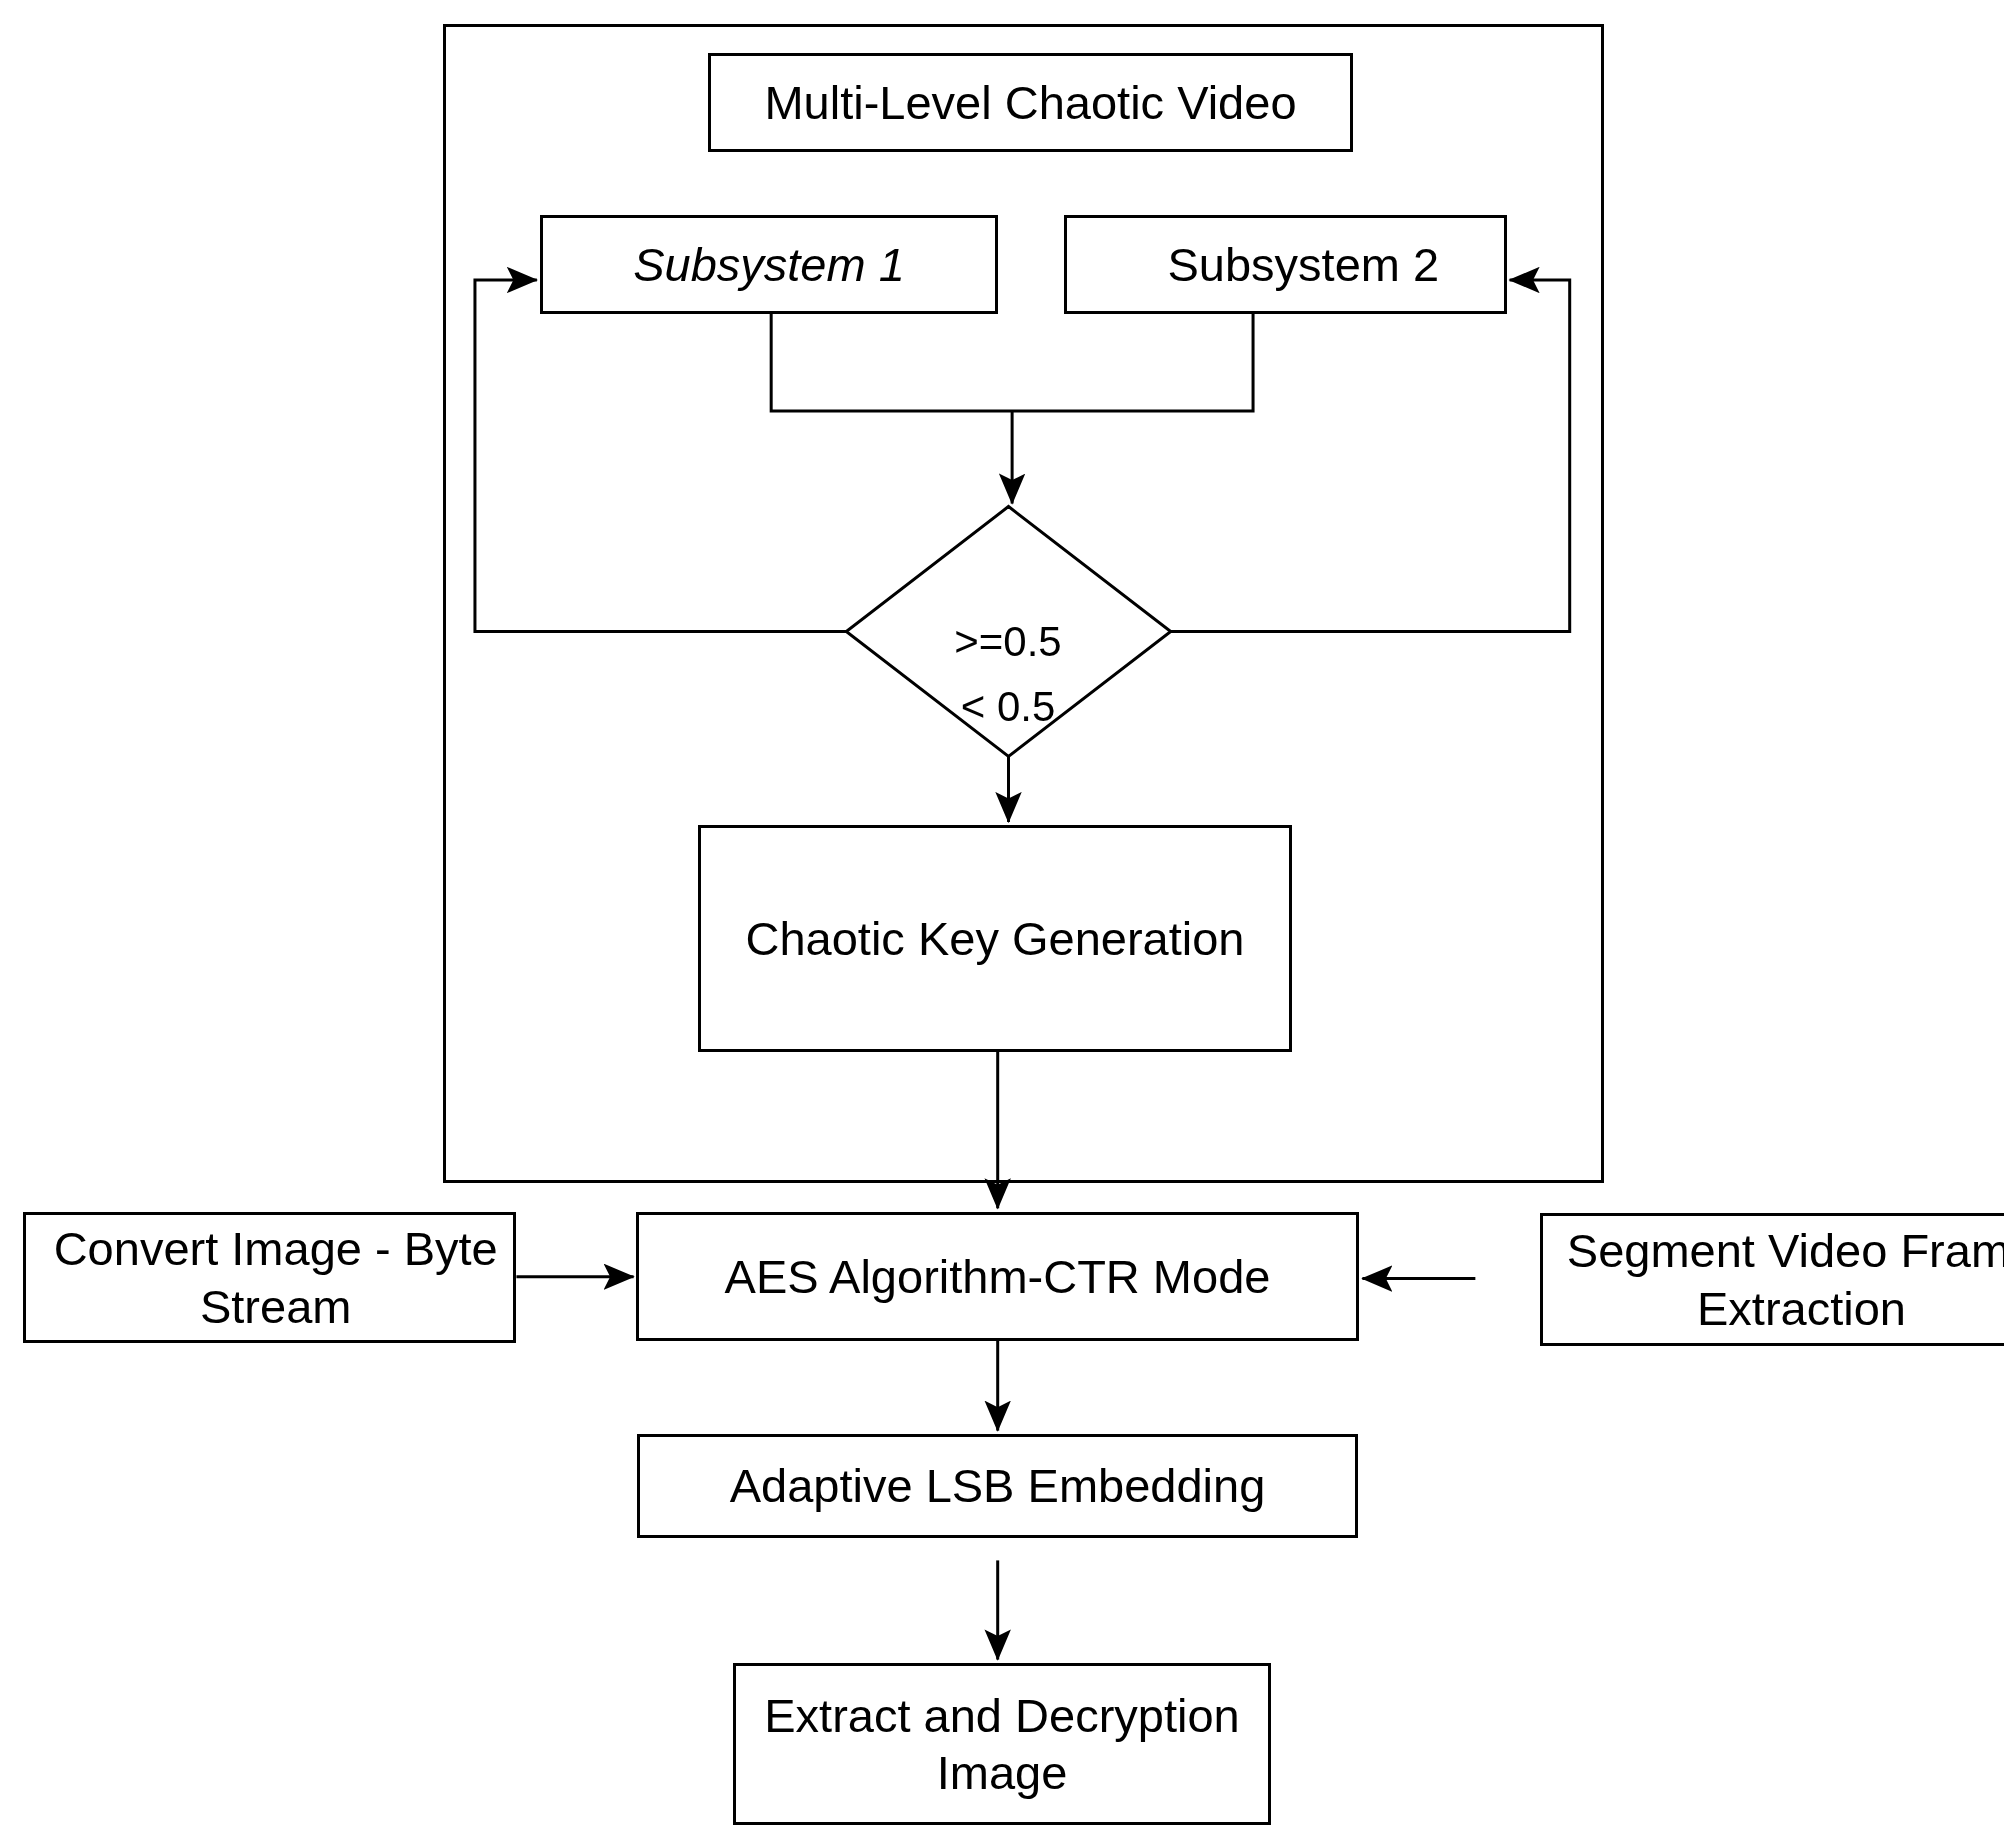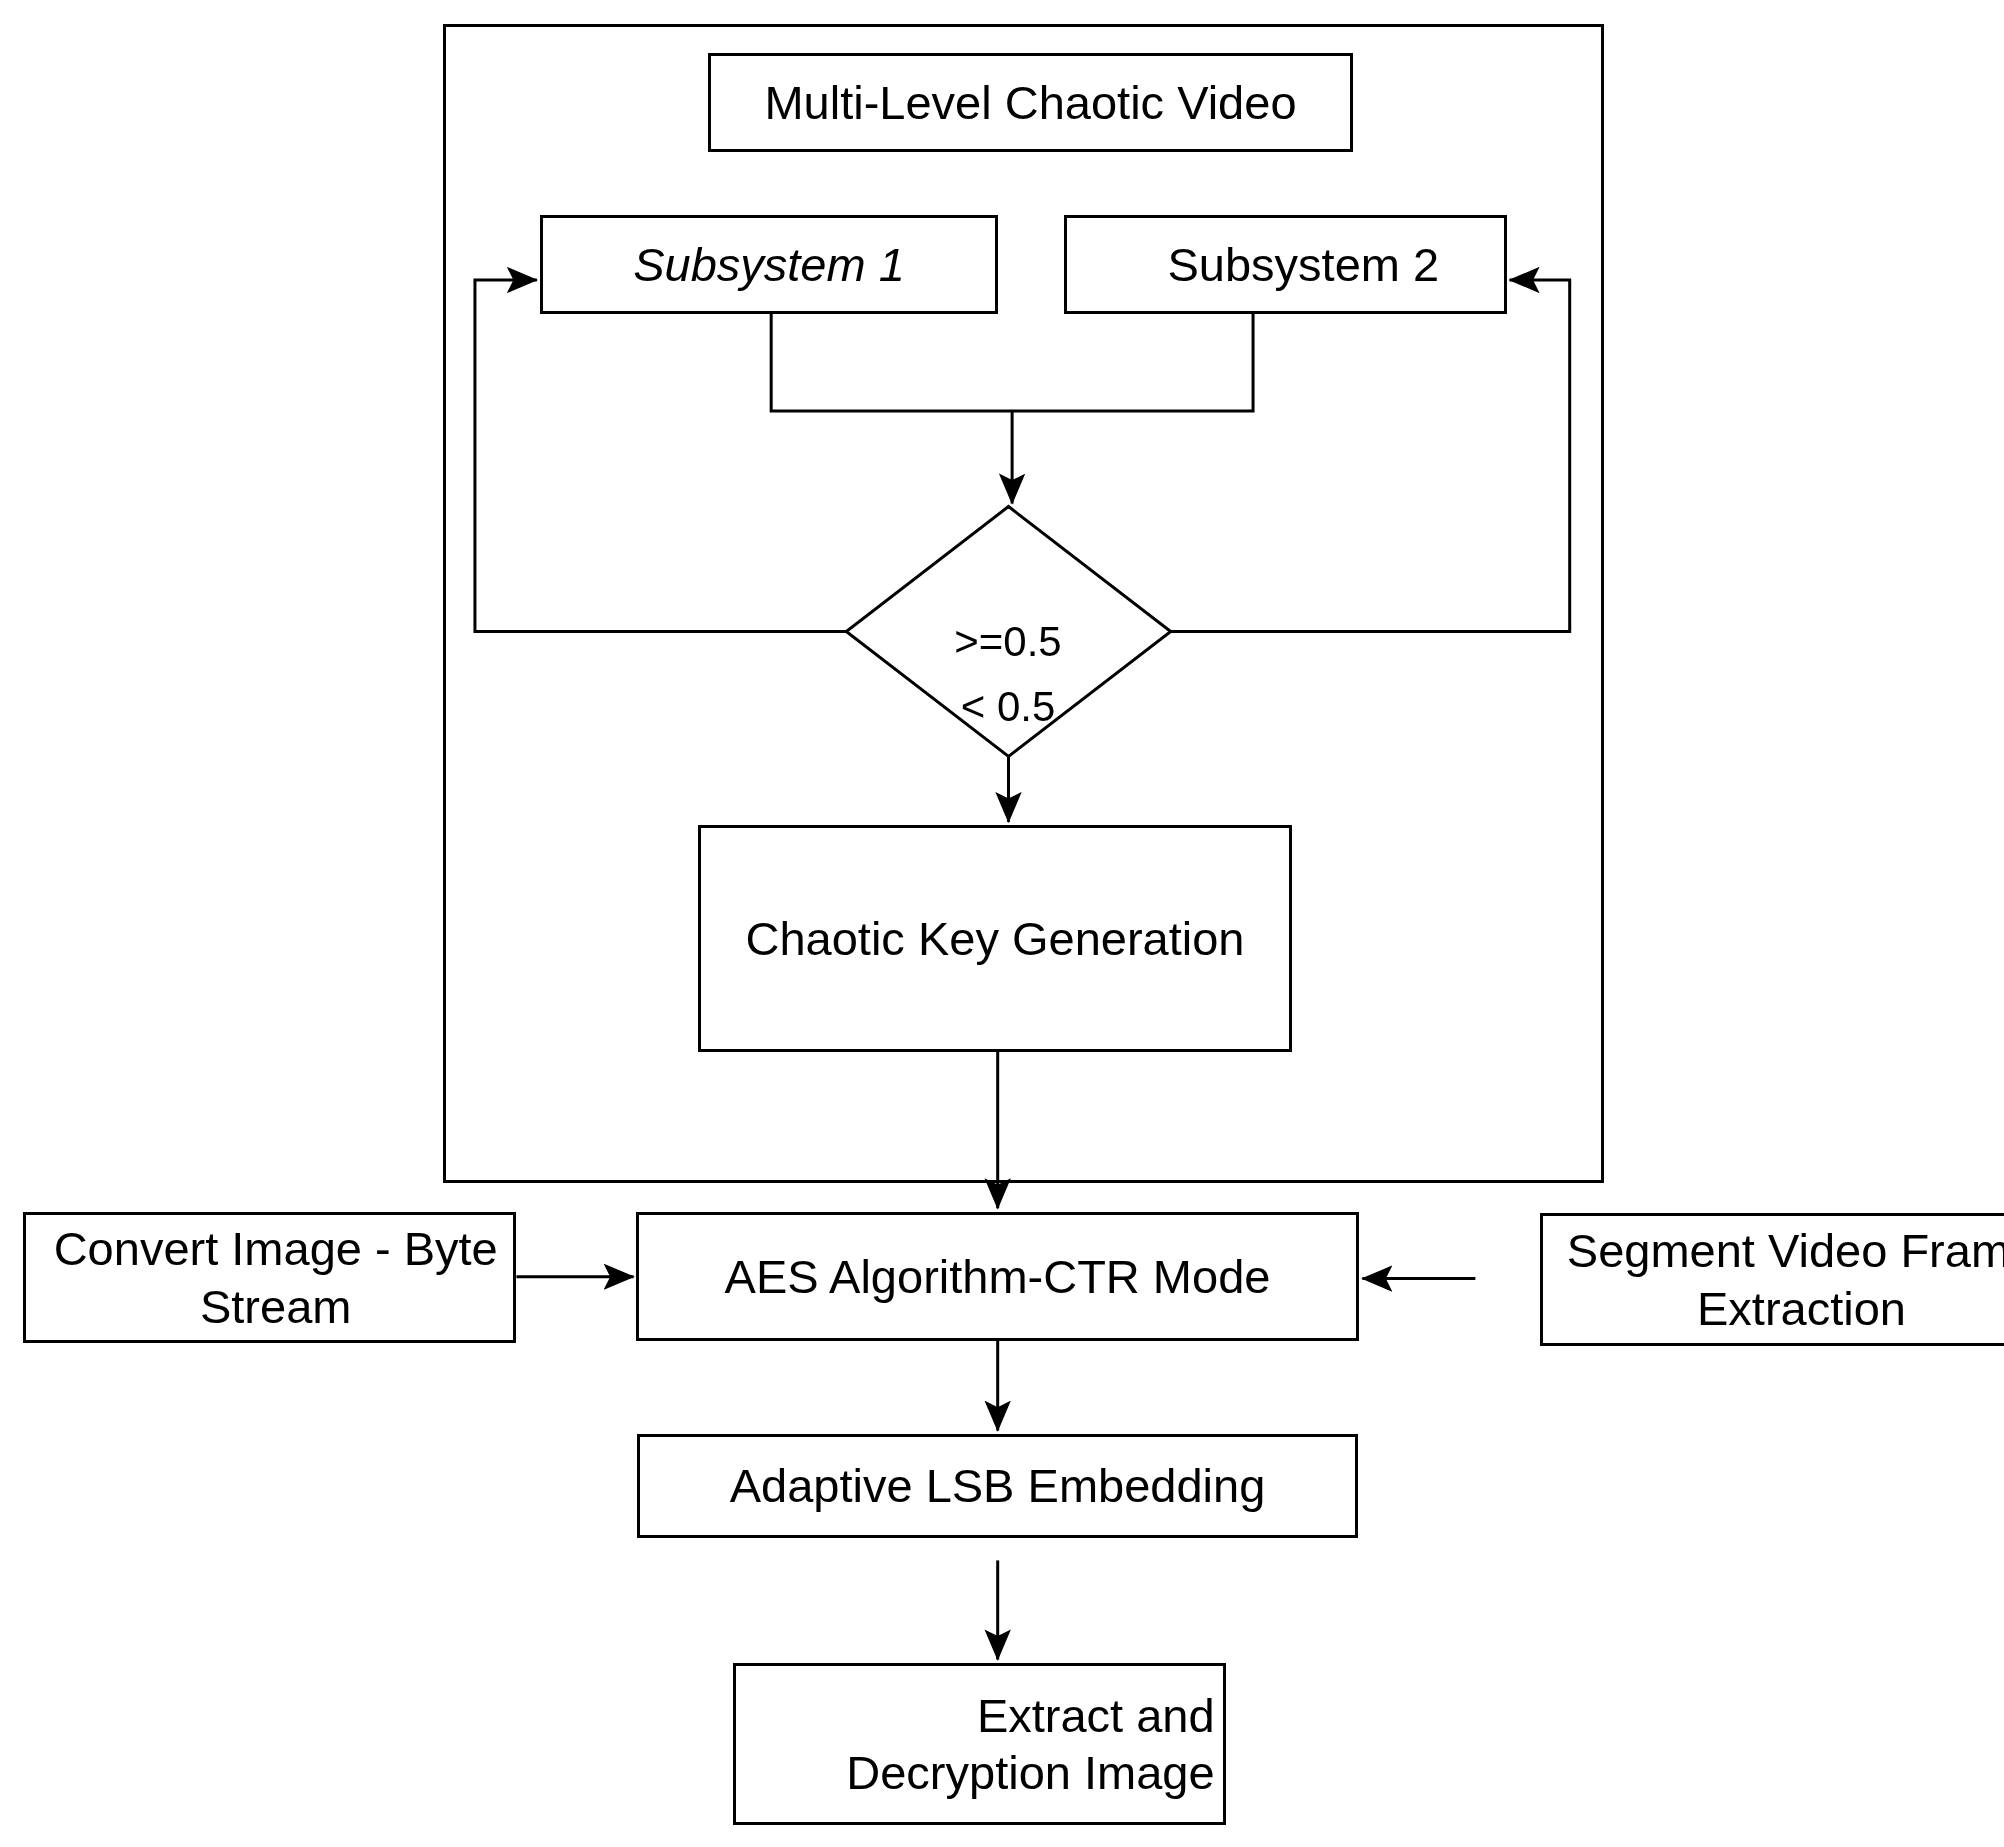--- a/index.html
+++ b/index.html
@@ -54,21 +54,21 @@
   
   #outer-box   { left: 443px;  top: 24px;   width: 1161px; height: 1159px; }
   #mlcm-box    { left: 708px; top: 53px;   width: 645px; height: 99px; }
   #sub1-box    { left: 540px;  top: 215px;  width: 458px;  height: 99px; font-style: italic; }
   #sub2-box    { left: 1064px; top: 215px;  width: 443px;  height: 99px; padding-left: 44px; }
   #ckg-box     { left: 698px; top: 825px; width: 594px;  height: 227px; }
   #convert-box { left: 23.4px;   top: 1212px; width: 493px;  height: 131px; padding-left: 20px; }
   #aes-box     { left: 636px; top: 1212px; width: 723px; height: 129px; }
   #segment-box { left: 1540px; top: 1213px; width: 523px;  height: 133px; }
   #adaptive-box{ left: 637px; top: 1434px; width: 721px; height: 104px; }
-  #extract-box { left: 733px; top: 1663px; width: 493px;  height: 162px; text-align: right; }
+  #extract-box { left: 733px; top: 1663px; width: 538px;  height: 162px; }
   #decision-label { left: 888px; top: 587px; width: 240px; height: 126px; margin-top: 24px; }
 </style>
 </head>
 <body>
 
 <div class="canvas">
 
   <svg class="wires" viewBox="0 0 3336 3074" xmlns="http://www.w3.org/2000/svg">
     <defs>
       <marker id="arrow" markerUnits="userSpaceOnUse" markerWidth="52" markerHeight="44" refX="50" refY="22" orient="auto">

